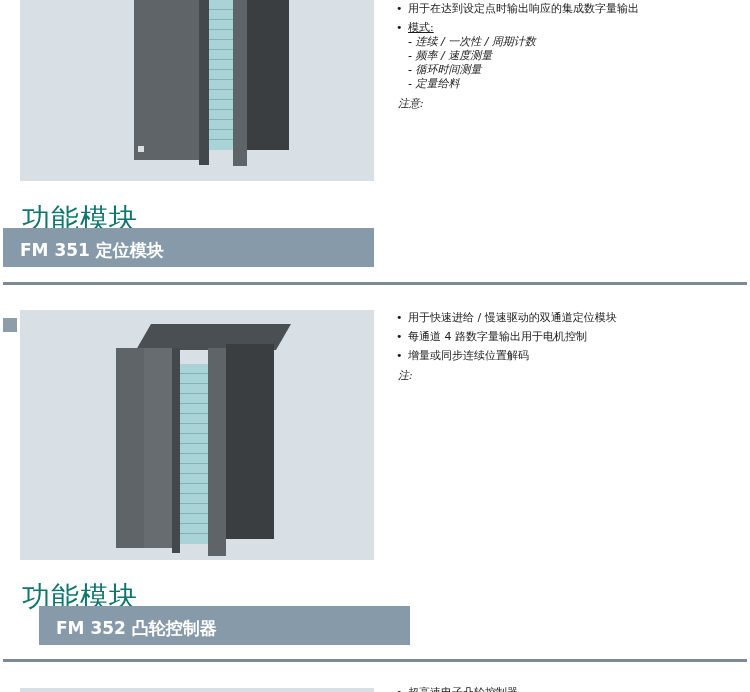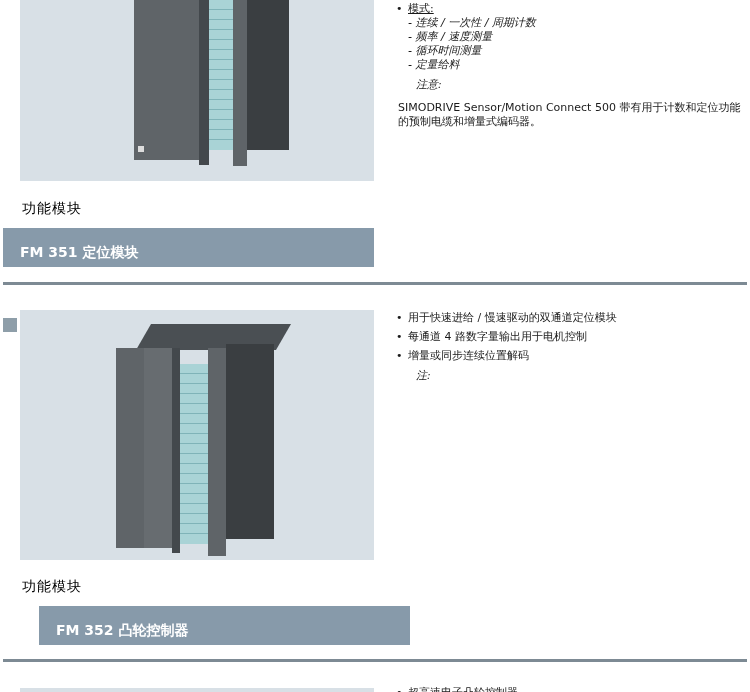--- a/index.html
+++ b/index.html
@@ -10,32 +10,32 @@
   }
   .abs { position: absolute; }
   .img-box { background: #d8e0e6; }
   .module { position: absolute; }
   .mod-body { background: #5f6468; position: absolute; }
   .mod-dark { background: #43484c; position: absolute; }
   .mod-side { background: #3a3e41; position: absolute; }
   .label-strip { background: #a9d3d6; position: absolute; }
   .label-strip i { display:block; height:1px; background:#7fb3b8; margin-top:9px; }
   .mod-top { position:absolute; background:#4a4f53; }
-  .section-title { font-size: 14px; color: #000000; letter-spacing: 1px; }
-  .header-bar { background: #879aaa; color: #ffffff; font-size: 14px; font-weight: bold; }
+  .section-title { font-size: 28px; color: #0f766e; letter-spacing: 1px; }
+  .header-bar { background: #879aaa; color: #ffffff; font-size: 17px; font-weight: bold; }
   .header-bar span { position:absolute; left:17px; bottom:5px; }
   .divider { height: 3px; background: #7d8a94; }
   .overview { font-size: 10px; color: #404040; margin-top: 32px; }
   .overview .sq { position:absolute; left:0; top:0; width:14px; height:14px; background:#8e9ea9; }
   .overview .txt { position:absolute; left:17px; top:0; }
   .desc { font-size: 11px; line-height: 14px; color: #1a1a1a; }
   .bullet { position: relative; padding-left: 12px; margin-bottom: 5px; }
   .bullet::before { content: "•"; position: absolute; left: 0; top: 0; }
   .sub { padding-left: 12px; line-height: 14px; font-style: italic; }
-  .note { font-style: italic; margin: 6px 0 9px 20px; }
+  .note { font-style: italic; margin: 6px 0 9px 2px; }
   .para { margin-left: 2px; }
 </style>
 </head>
 <body>
 
 <div class="abs img-box" style="left:20px; top:0; width:354px; height:181px;">
   <div class="module" style="left:94px; top:0; width:180px; height:168px;">
     <div class="mod-body" style="left:20px; top:0; width:65px; height:160px;"></div>
     <div class="mod-dark" style="left:85px; top:0; width:10px; height:165px;"></div>
     <div class="label-strip" style="left:95px; top:0; width:24px; height:150px;">
@@ -54,27 +54,27 @@
         <i></i>
         <i></i>
       </div>
     <div class="mod-body" style="left:119px; top:0; width:14px; height:166px;"></div>
     <div class="mod-side" style="left:133px; top:0; width:42px; height:150px;"></div>
     <div class="abs" style="left:24px; top:146px; width:6px; height:6px; background:#ddd;"></div>
   </div>
 </div>
 
 <div class="abs desc" style="left:396px; top:2px; width:350px;">
+  <div class="bullet">用于在达到设定点时输出响应的集成数字量输出</div>
   <div class="bullet" style="margin-bottom:0;text-decoration:underline;">模式:</div>
   <div class="sub">- 连续 / 一次性 / 周期计数</div>
   <div class="sub">- 频率 / 速度测量</div>
   <div class="sub">- 循环时间测量</div>
   <div class="sub">- 定量给料</div>
   <div class="note">注意:</div>
-  <div class="para">SIMODRIVE Sensor/Motion Connect 500 带有用于计数和定位功能的预制电缆和增量式编码器。</div>
 </div>
 
 <div class="abs section-title" style="left:22px; top:200px;">功能模块</div>
 <div class="abs header-bar" style="left:3px; top:228px; width:371px; height:39px;">
   <span>FM 351 定位模块</span>
 </div>
 <div class="abs divider" style="left:3px; top:282px; width:744px;"></div>
 <div class="abs overview" style="left:3px; top:286px; width:100px; height:16px;">
   <div class="sq"></div>
   <div class="txt">概述</div>

